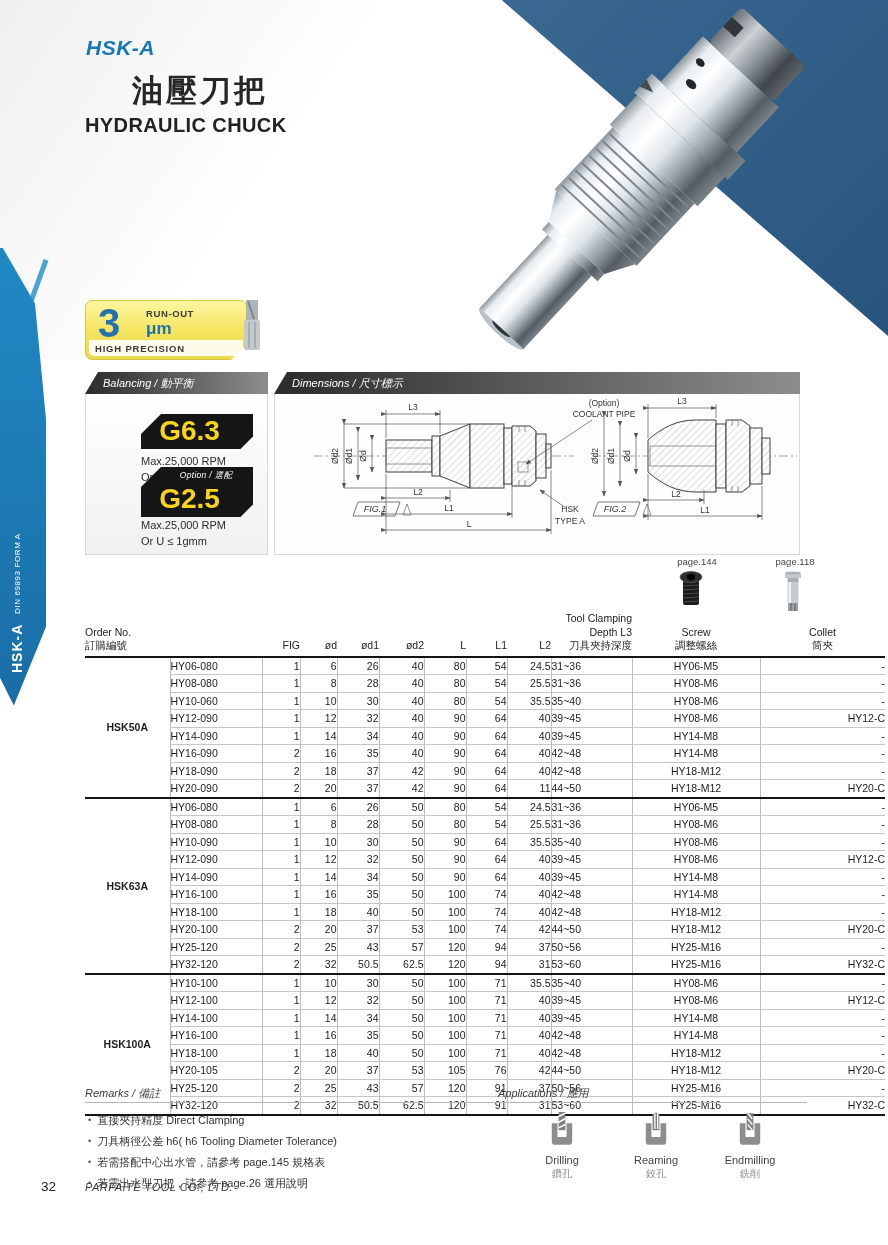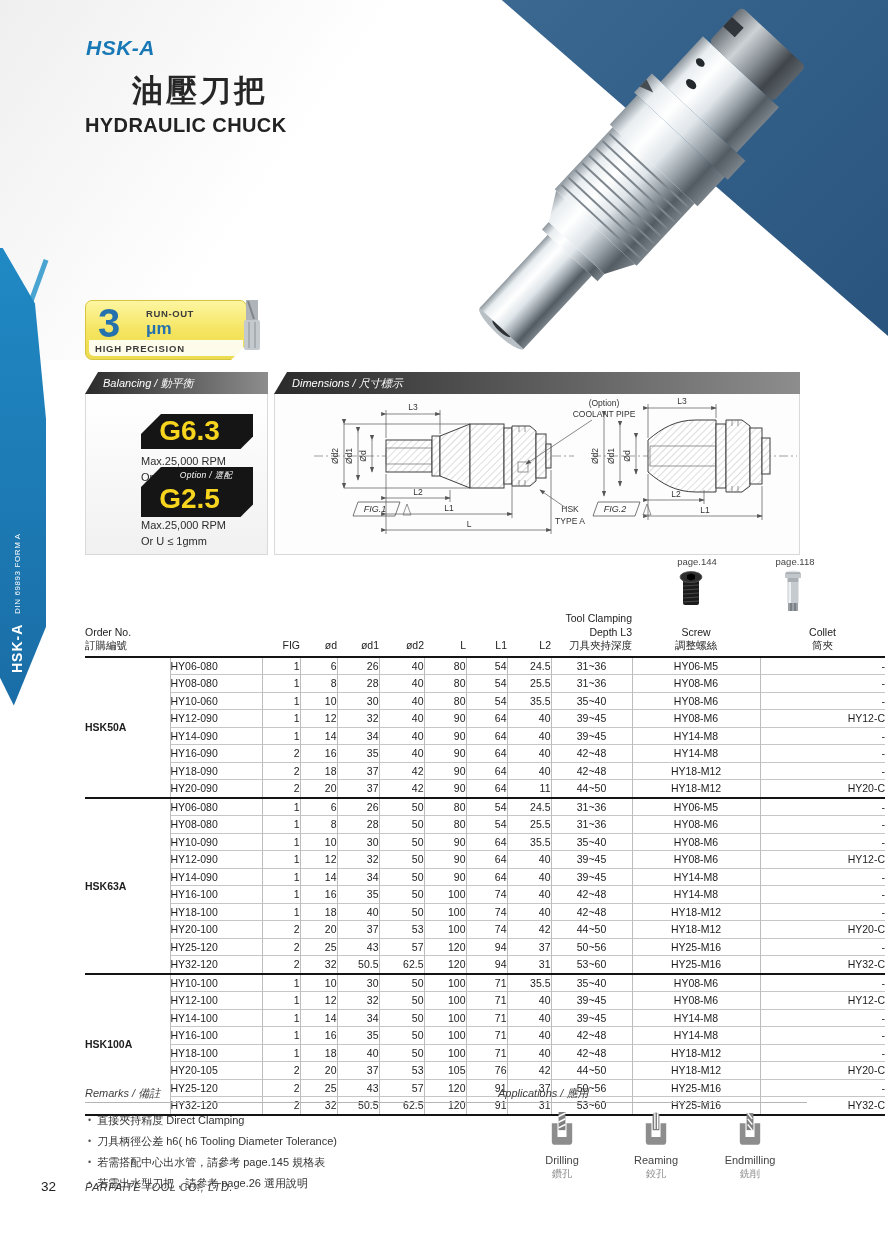--- a/index.html
+++ b/index.html
@@ -92,26 +92,26 @@
      padding:0 0 3px 0;border-bottom:2px solid #141414;line-height:1.3;}
   th.h-order{text-align:left;padding-left:2px;}
   th.h-num{text-align:right;padding-right:10px;}
   th.h-depth{text-align:right;padding-right:12px;}
   th.h-ctr{text-align:center;}
   table.spec td{font-size:10.5px;color:#1d1d1d;height:16.5px;padding:0;line-height:16.5px;
      border-top:1px solid #c6c6c6;white-space:nowrap;overflow:hidden;}
   table.spec td:not(.group-cell){border-left:1px solid #bdbdbd;}
   tr.gfirst td{border-top:2px solid #141414;}
   tr.gfirst.first td{border-top:none;}
-  td.group-cell{text-align:left;font-weight:bold;font-size:12px;border-top:none!important;}
+  td.group-cell{text-align:center;font-weight:bold;font-size:12px;border-top:none!important;}
   tr.gfirst td.group-cell{border-top:2px solid #141414!important;}
   tr.gfirst.first td.group-cell{border-top:none!important;}
   td.c0{text-align:left;padding-left:9px;}
   td.c1,td.c2,td.c3,td.c4,td.c5,td.c6,td.c7{text-align:right;padding-right:10px;}
-  td.c8{text-align:center;padding-right:12px;}
+  td.c8{text-align:left;padding-right:12px;}
   td.c9{text-align:center;}
   td.c10{text-align:right;padding-right:8px;}
 
   
   .sec-title{position:absolute;top:1086px;font-size:11px;font-style:italic;color:#3c3c3c;}
   .t-remarks{left:85px;} .t-apps{left:498px;}
   .sec-line{position:absolute;left:85px;top:1102px;width:722px;border-top:1px solid #b5b5b5;}
   .remarks-list{position:absolute;left:88px;top:1110px;font-size:11px;color:#333;
      list-style:none;margin:0;padding:0;line-height:21px;}
   .remarks-list li::before{content:"•";margin-right:6px;color:#555;font-size:9px;vertical-align:1px;}

